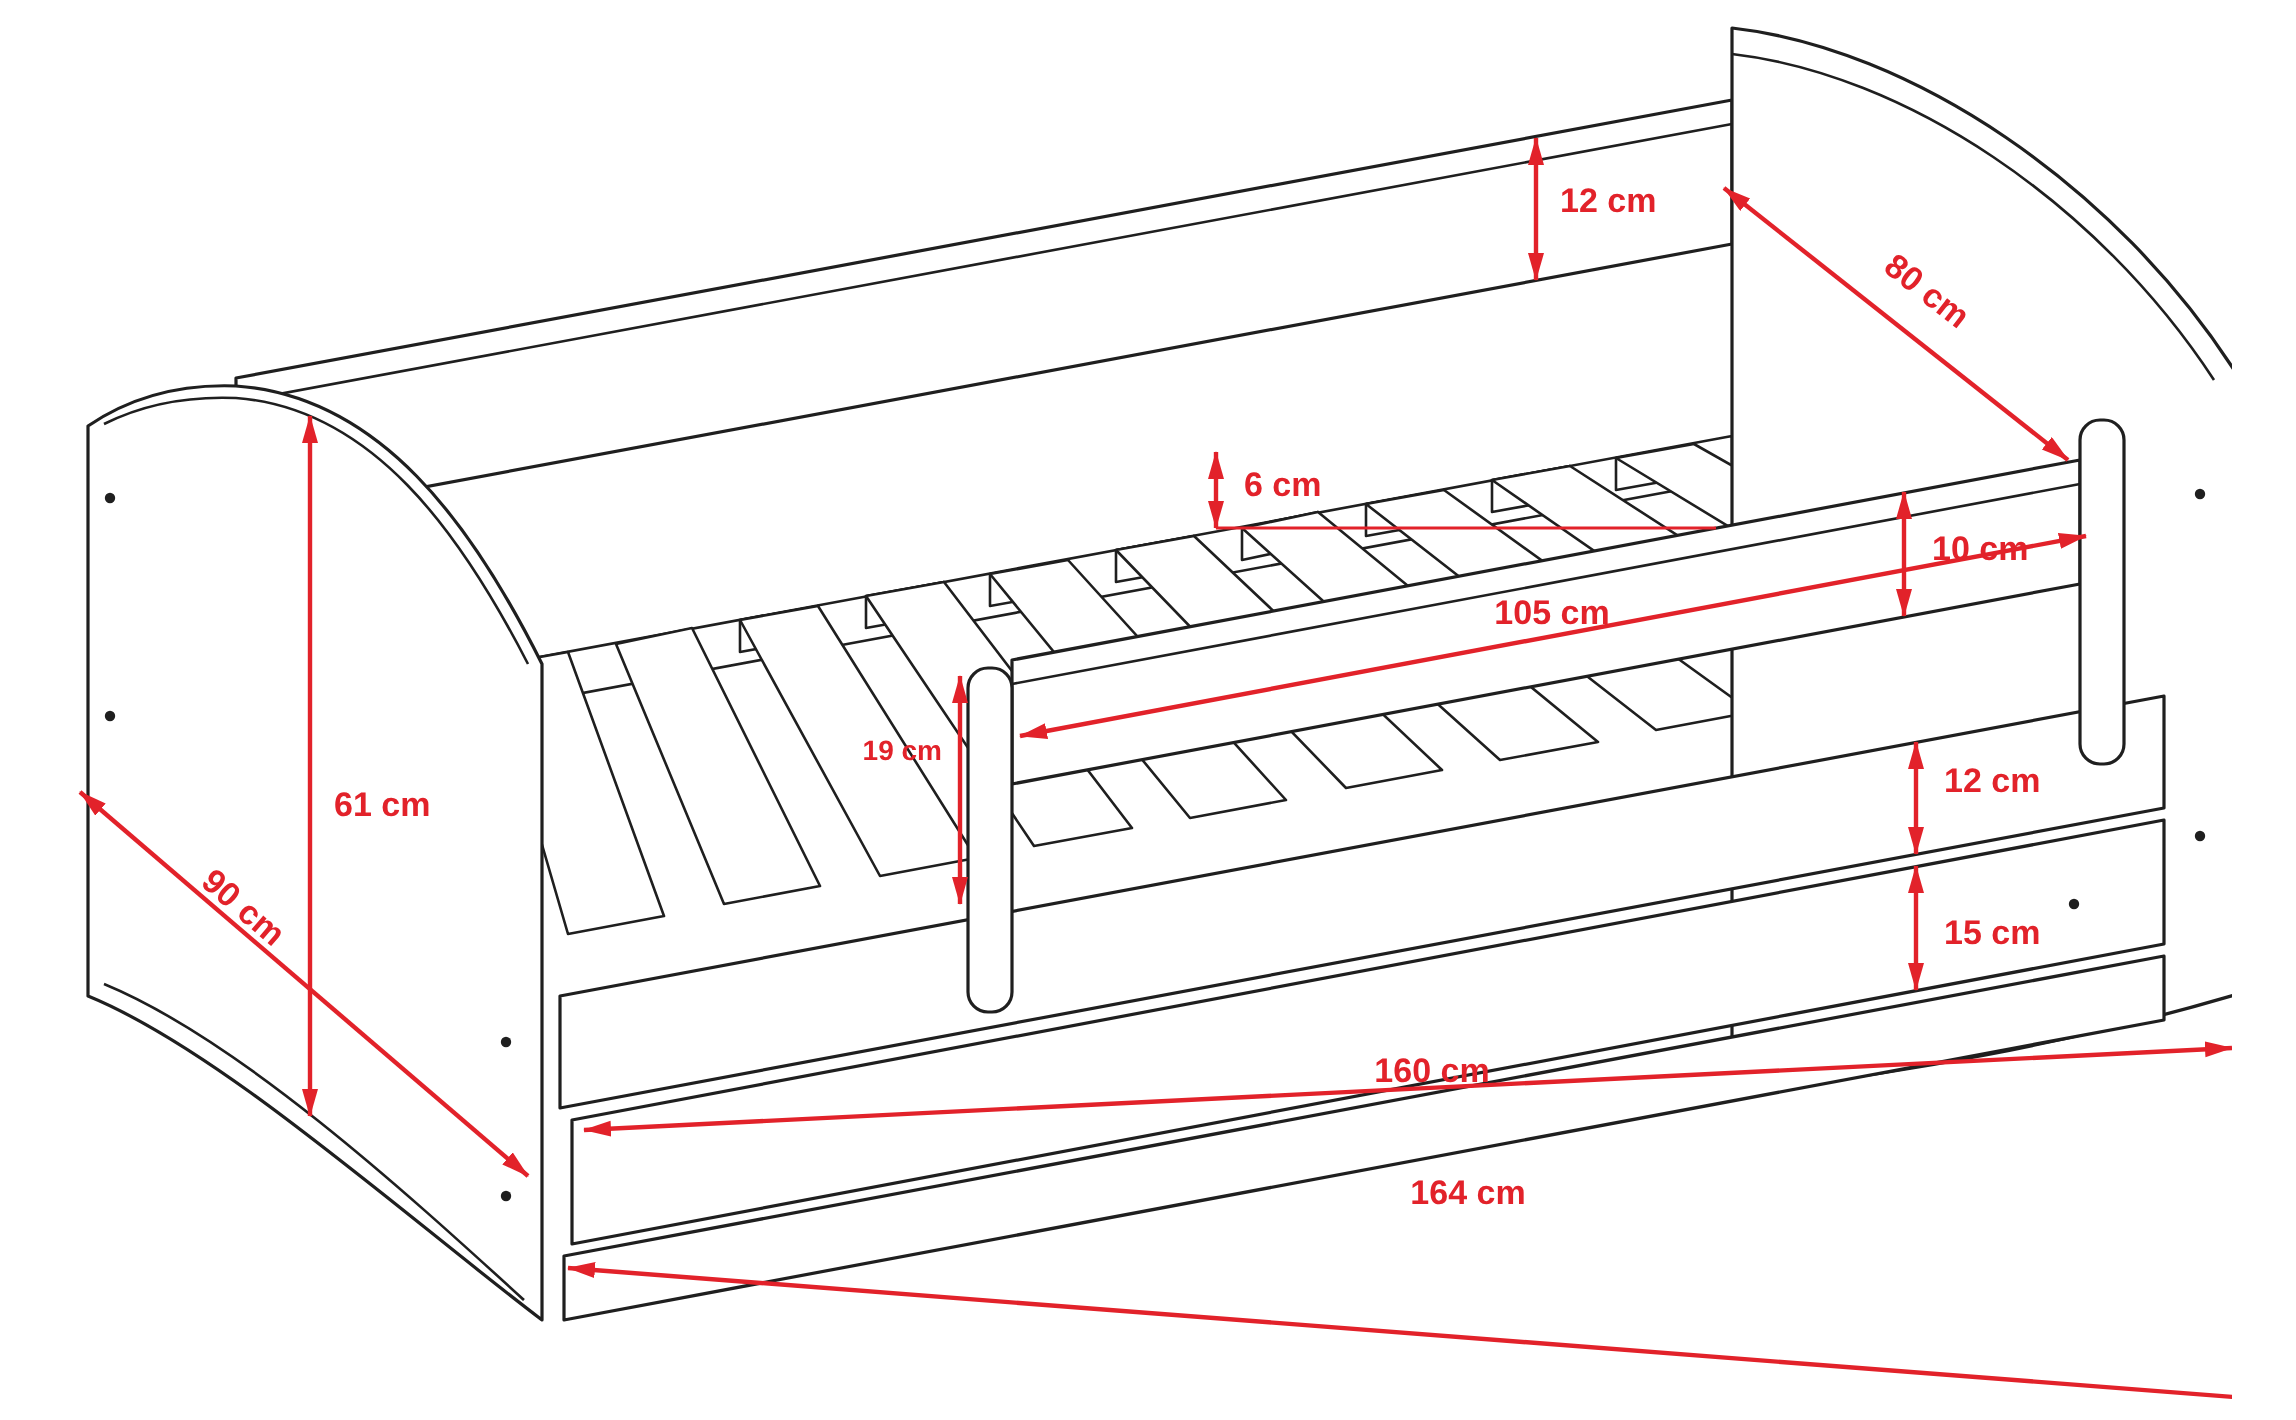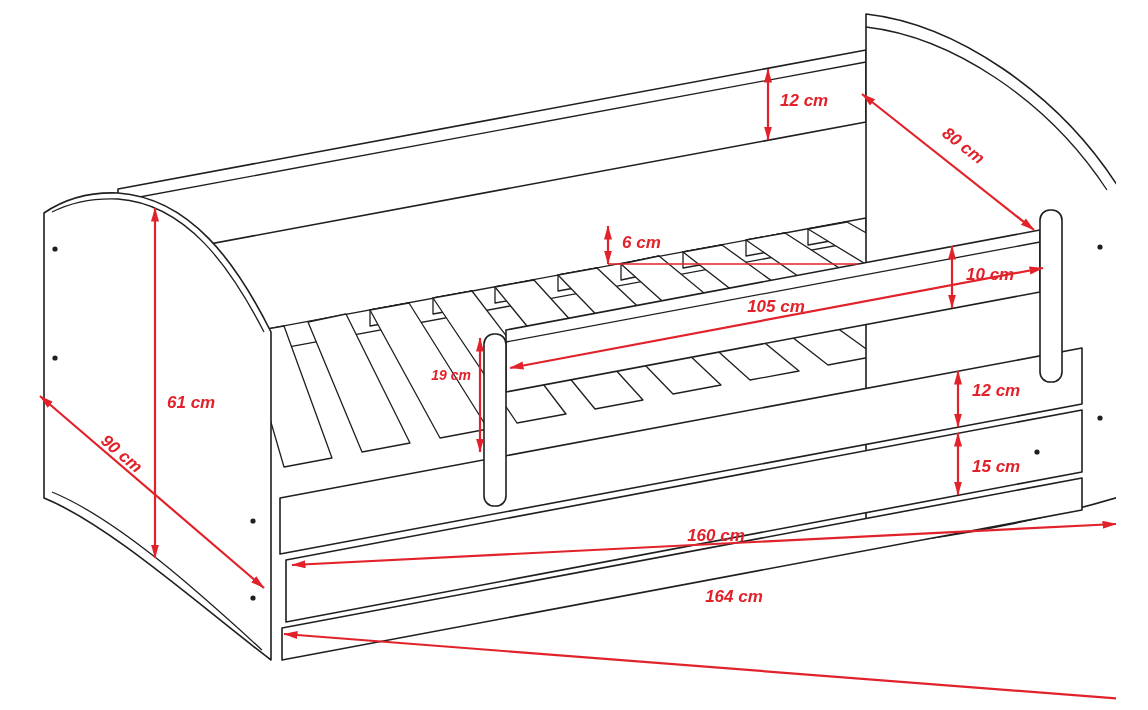--- a/index.html
+++ b/index.html
@@ -7,21 +7,20 @@
     padding: 0;
     background: #ffffff;
   }
   .canvas {
     width: 1116px;
     height: 710px;
     background: #ffffff;
     position: relative;
     overflow: hidden;
     font-family: "Liberation Sans", sans-serif;
-    font-style: italic;
   }
   svg { display: block; }
 
   .wood {
     fill: #ffffff;
     stroke: #1f1f1f;
     stroke-width: 1.6;
     stroke-linejoin: round;
   }
   .wood-thin {

